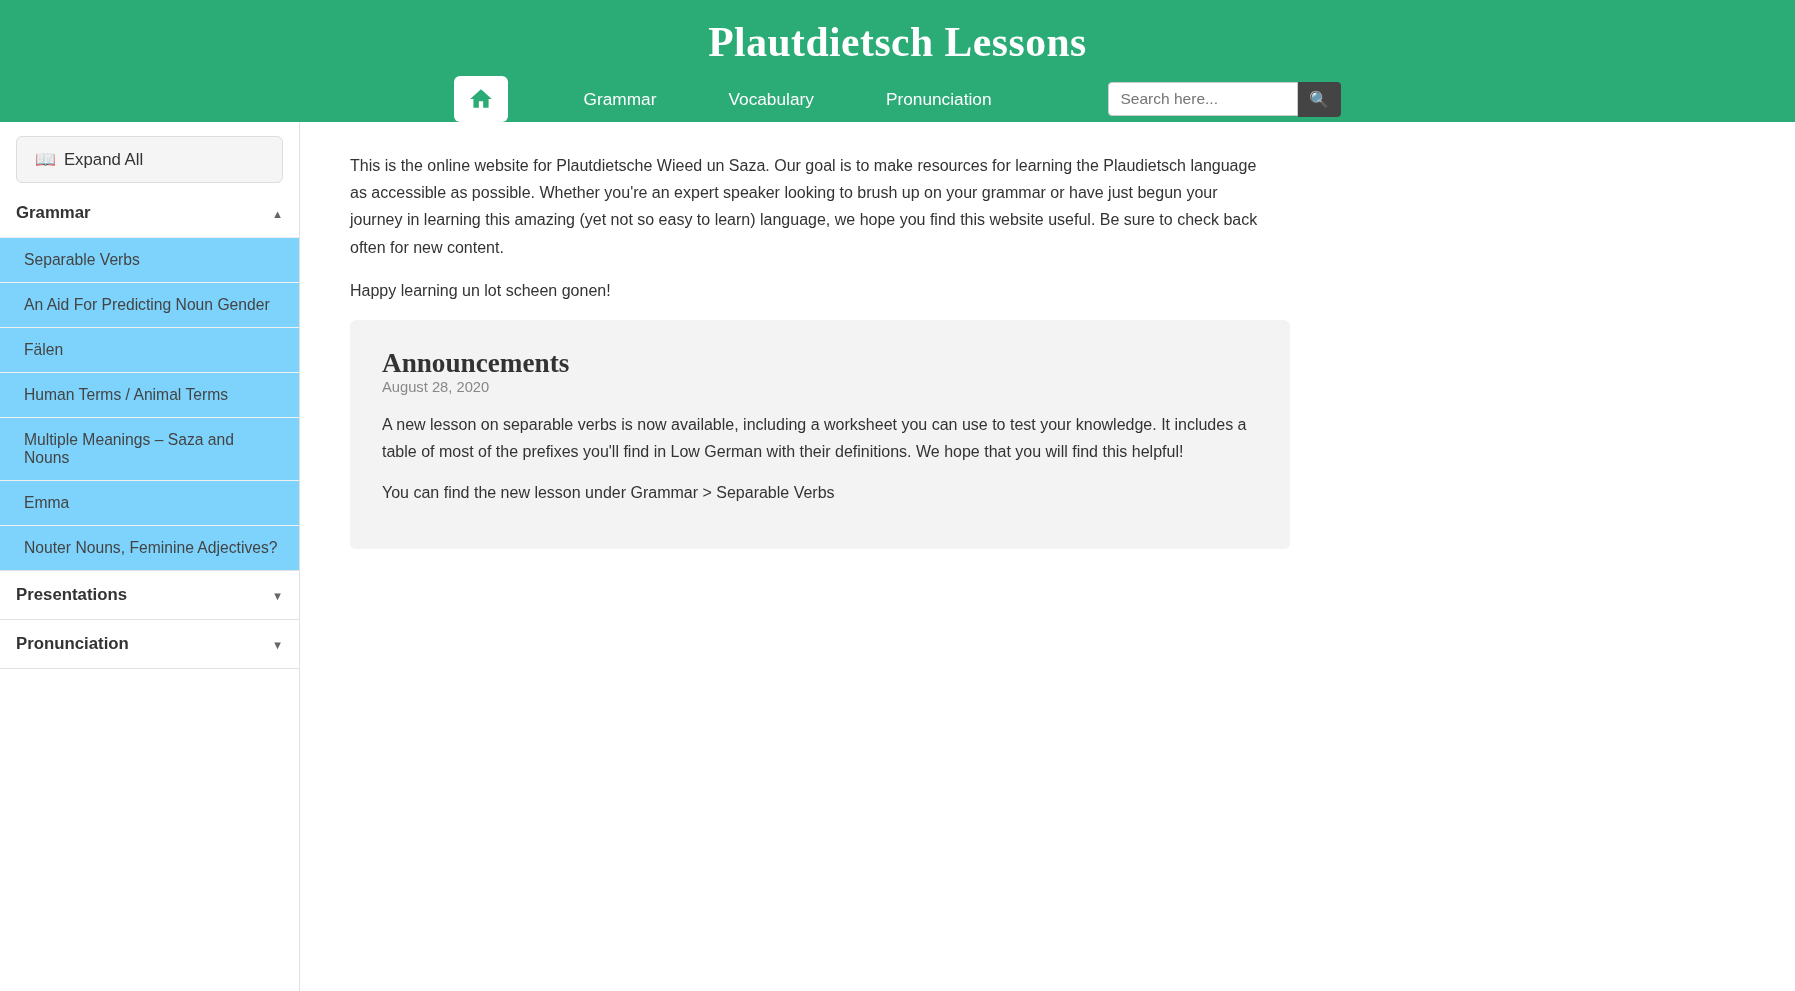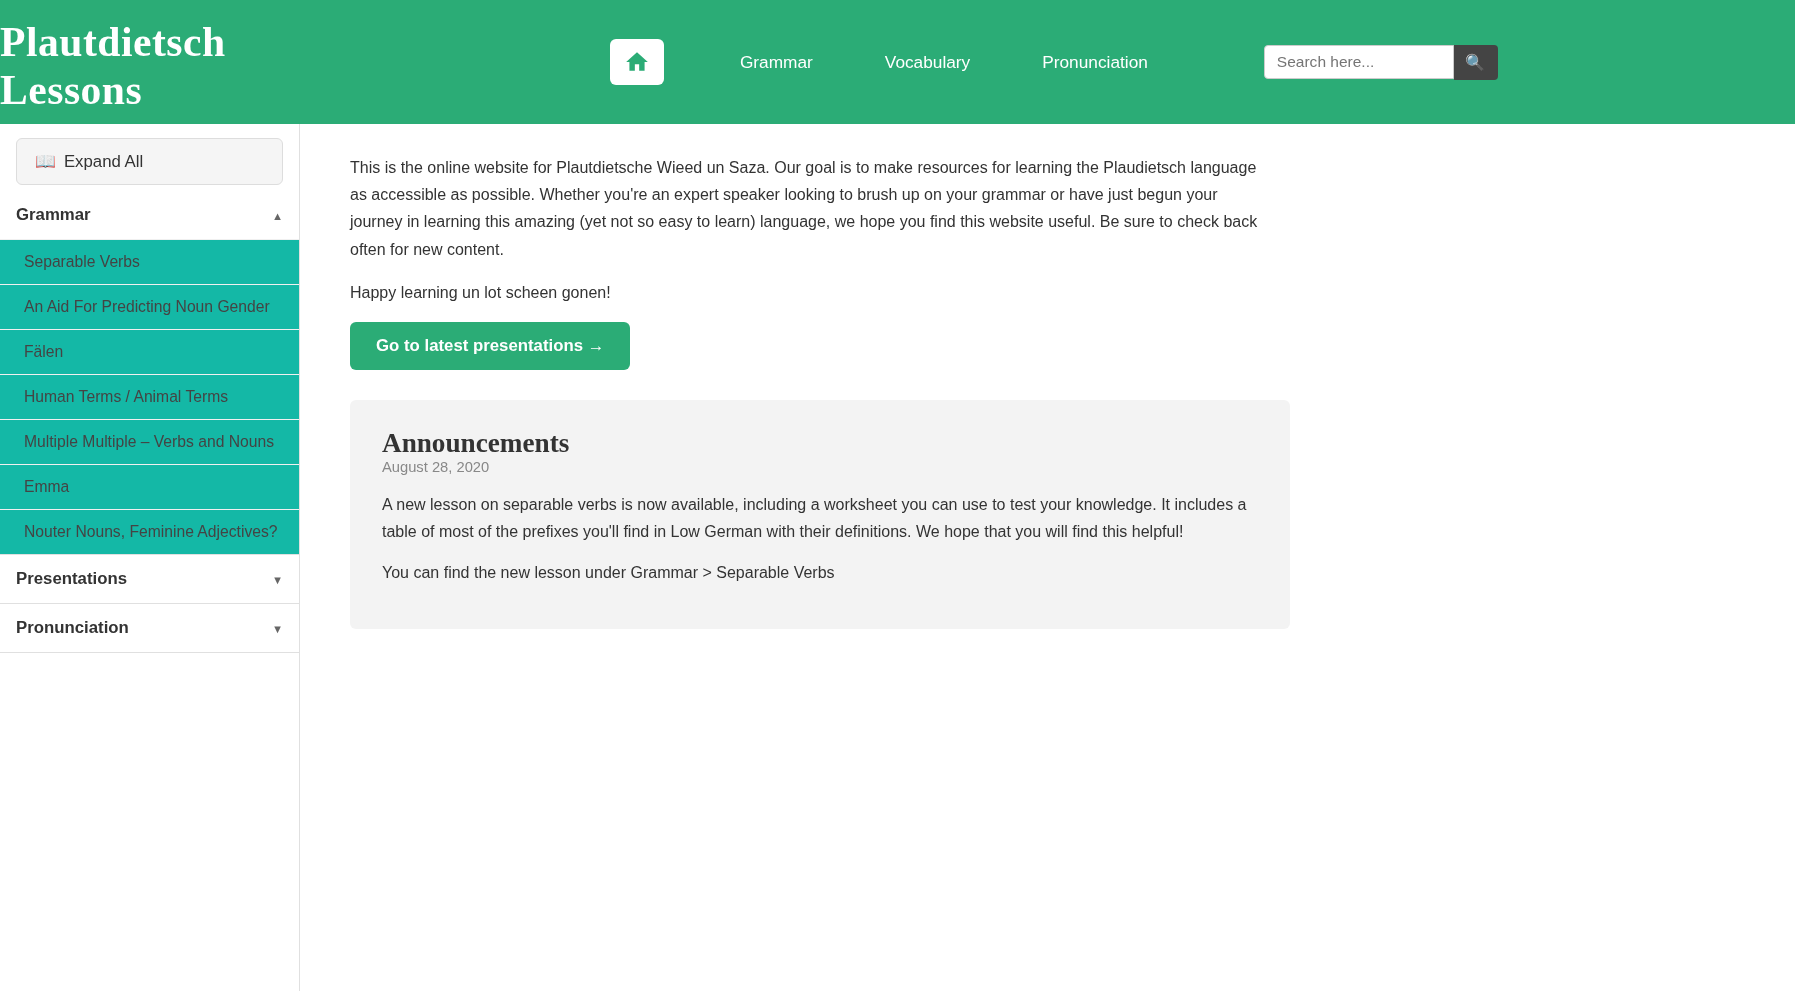--- a/index.html
+++ b/index.html
@@ -3,20 +3,21 @@
   <meta charset="utf-8">
   <style>
     * { box-sizing: border-box; margin: 0; padding: 0; }
     body { font-family: Arial, sans-serif; background: #fff; display: flex; flex-direction: column; height: 100vh; }
 
     
     .header {
       background-color: #2bac76;
       padding: 0 0 0 0;
       display: flex;
+      flex-direction: column;
       align-items: center;
     }
     .header-title {
       color: #fff;
       font-size: 2.6rem;
       font-weight: 900;
       padding: 18px 0 10px 0;
       font-family: Georgia, serif;
       letter-spacing: 0.5px;
     }
@@ -118,21 +119,21 @@
       font-weight: 600;
       color: #333;
       background: #fff;
     }
     .sidebar-item {
       padding: 13px 16px 13px 24px;
       font-size: 0.98rem;
       color: #444;
       cursor: pointer;
       border-top: 1px solid #f0f0f0;
-      background: #14b8a6;
+      background: #7dd3fc;
     }
 
     
     .chevron-up::after { content: '▲'; font-size: 0.7rem; color: #666; }
     .chevron-down::after { content: '▼'; font-size: 0.7rem; color: #666; }
 
     
     .main-content {
       flex: 1;
       overflow-y: auto;
@@ -242,21 +243,21 @@
       <div class="sidebar-item">
         <span>An Aid For Predicting Noun Gender</span>
       </div>
       <div class="sidebar-item">
         <span>Fälen</span>
       </div>
       <div class="sidebar-item">
         <span>Human Terms / Animal Terms</span>
       </div>
       <div class="sidebar-item">
-        <span>Multiple Multiple – Verbs and Nouns</span>
+        <span>Multiple Meanings – Saza and Nouns</span>
       </div>
       <div class="sidebar-item">
         <span>Emma</span>
       </div>
       <div class="sidebar-item">
         <span>Nouter Nouns, Feminine Adjectives?</span>
       </div>
     </div>
 
     <div class="sidebar-section">
@@ -270,21 +271,20 @@
       <div class="sidebar-section-header">
         <span>Pronunciation</span>
         <span class="chevron-down"></span>
       </div>
     </div>
   </div>
 
   <div class="main-content">
     <p class="welcome-text">This is the online website for Plautdietsche Wieed un Saza. Our goal is to make resources for learning the Plaudietsch language as accessible as possible. Whether you're an expert speaker looking to brush up on your grammar or have just begun your journey in learning this amazing (yet not so easy to learn) language, we hope you find this website useful. Be sure to check back often for new content.</p>
     <p class="welcome-text">Happy learning un lot scheen gonen!</p>
-    <a class="cta-btn">Go to latest presentations →</a>
 
     <div class="announcements-box">
       <h2 class="announcements-title">Announcements</h2>
       <div class="announcement-date">August 28, 2020</div>
       <p class="announcement-body">A new lesson on separable verbs is now available, including a worksheet you can use to test your knowledge. It includes a table of most of the prefixes you'll find in Low German with their definitions. We hope that you will find this helpful!</p>
       <p class="announcement-body">You can find the new lesson under Grammar &gt; Separable Verbs</p>
     </div>
   </div>
 
 </div>

